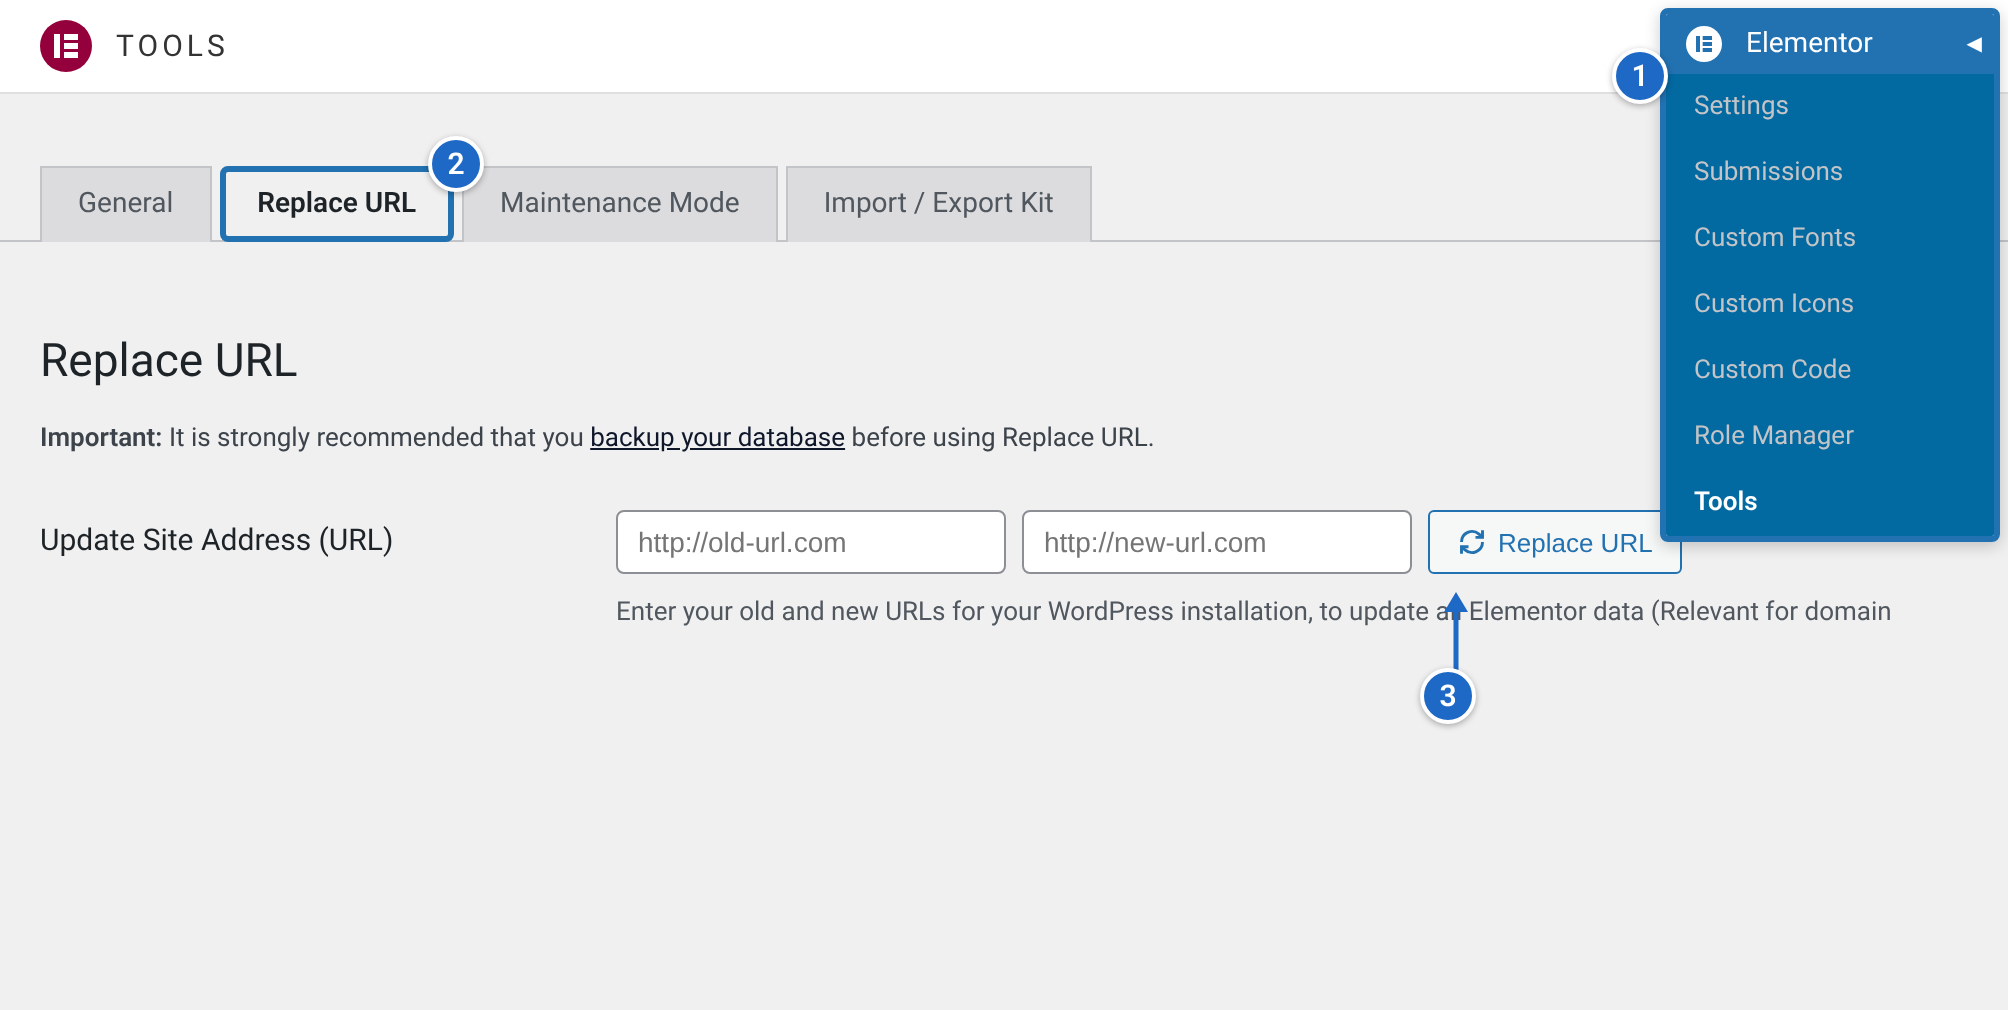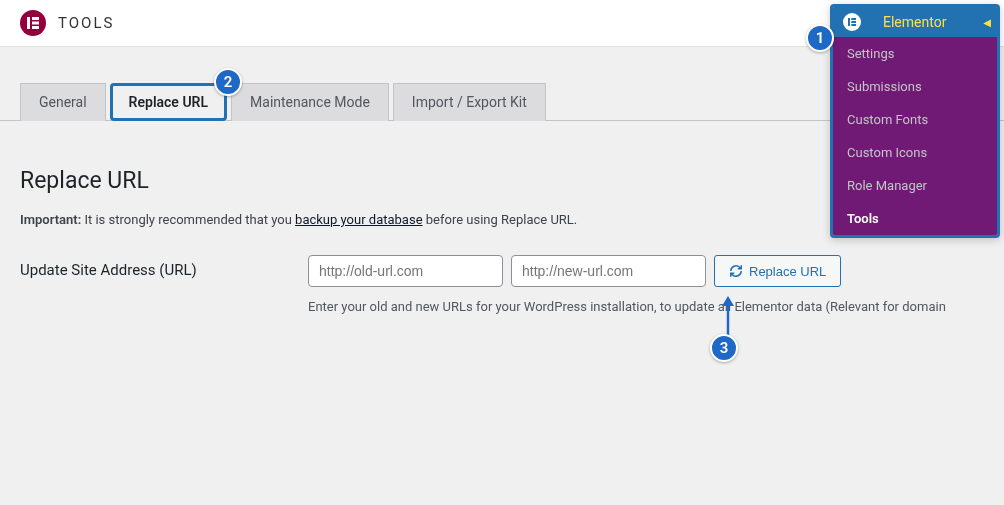--- a/index.html
+++ b/index.html
@@ -162,25 +162,25 @@
       right: 4px;
       width: 170px;
       border: 3px solid #2271b1;
       border-radius: 4px;
       overflow: hidden;
       z-index: 40;
       box-shadow: 0 2px 8px rgba(0,0,0,0.2);
     }
     .sidebar-header {
       background: #2271b1;
-      color: #fde047;
+      color: #ffffff;
       padding: 6px 10px;
       display: flex;
       align-items: center;
-      gap: 22px;
+      gap: 12px;
       font-size: 14px;
       position: relative;
     }
     .sidebar-header .mini-logo {
       width: 18px;
       height: 18px;
       background: #fff;
       color: #2271b1;
       border-radius: 50%;
       display: flex;
@@ -188,21 +188,21 @@
       justify-content: center;
       font-size: 10px;
       font-weight: bold;
     }
     .sidebar-arrow {
       position: absolute;
       right: 6px;
       font-size: 10px;
     }
     .sidebar-items {
-      background: #701a75;
+      background: #0369a1;
     }
     .sidebar-item {
       padding: 9px 14px;
       color: #c3c4c7;
       font-size: 13px;
       cursor: pointer;
     }
     .sidebar-item.active {
       color: #fff;
       font-weight: 600;
@@ -280,20 +280,21 @@
         </svg>
     </div>
     <span>Elementor</span>
     <span class="sidebar-arrow">◀</span>
   </div>
   <div class="sidebar-items">
     <div class="sidebar-item">Settings</div>
     <div class="sidebar-item">Submissions</div>
     <div class="sidebar-item">Custom Fonts</div>
     <div class="sidebar-item">Custom Icons</div>
+    <div class="sidebar-item">Custom Code</div>
     <div class="sidebar-item">Role Manager</div>
     <div class="sidebar-item active">Tools</div>
   </div>
 </div>
 
 <div class="badge badge-1">1</div>
 <div class="badge badge-2">2</div>
 <div class="badge badge-3">3</div>
 
 <svg class="arrow-svg" viewBox="0 0 20 48">

